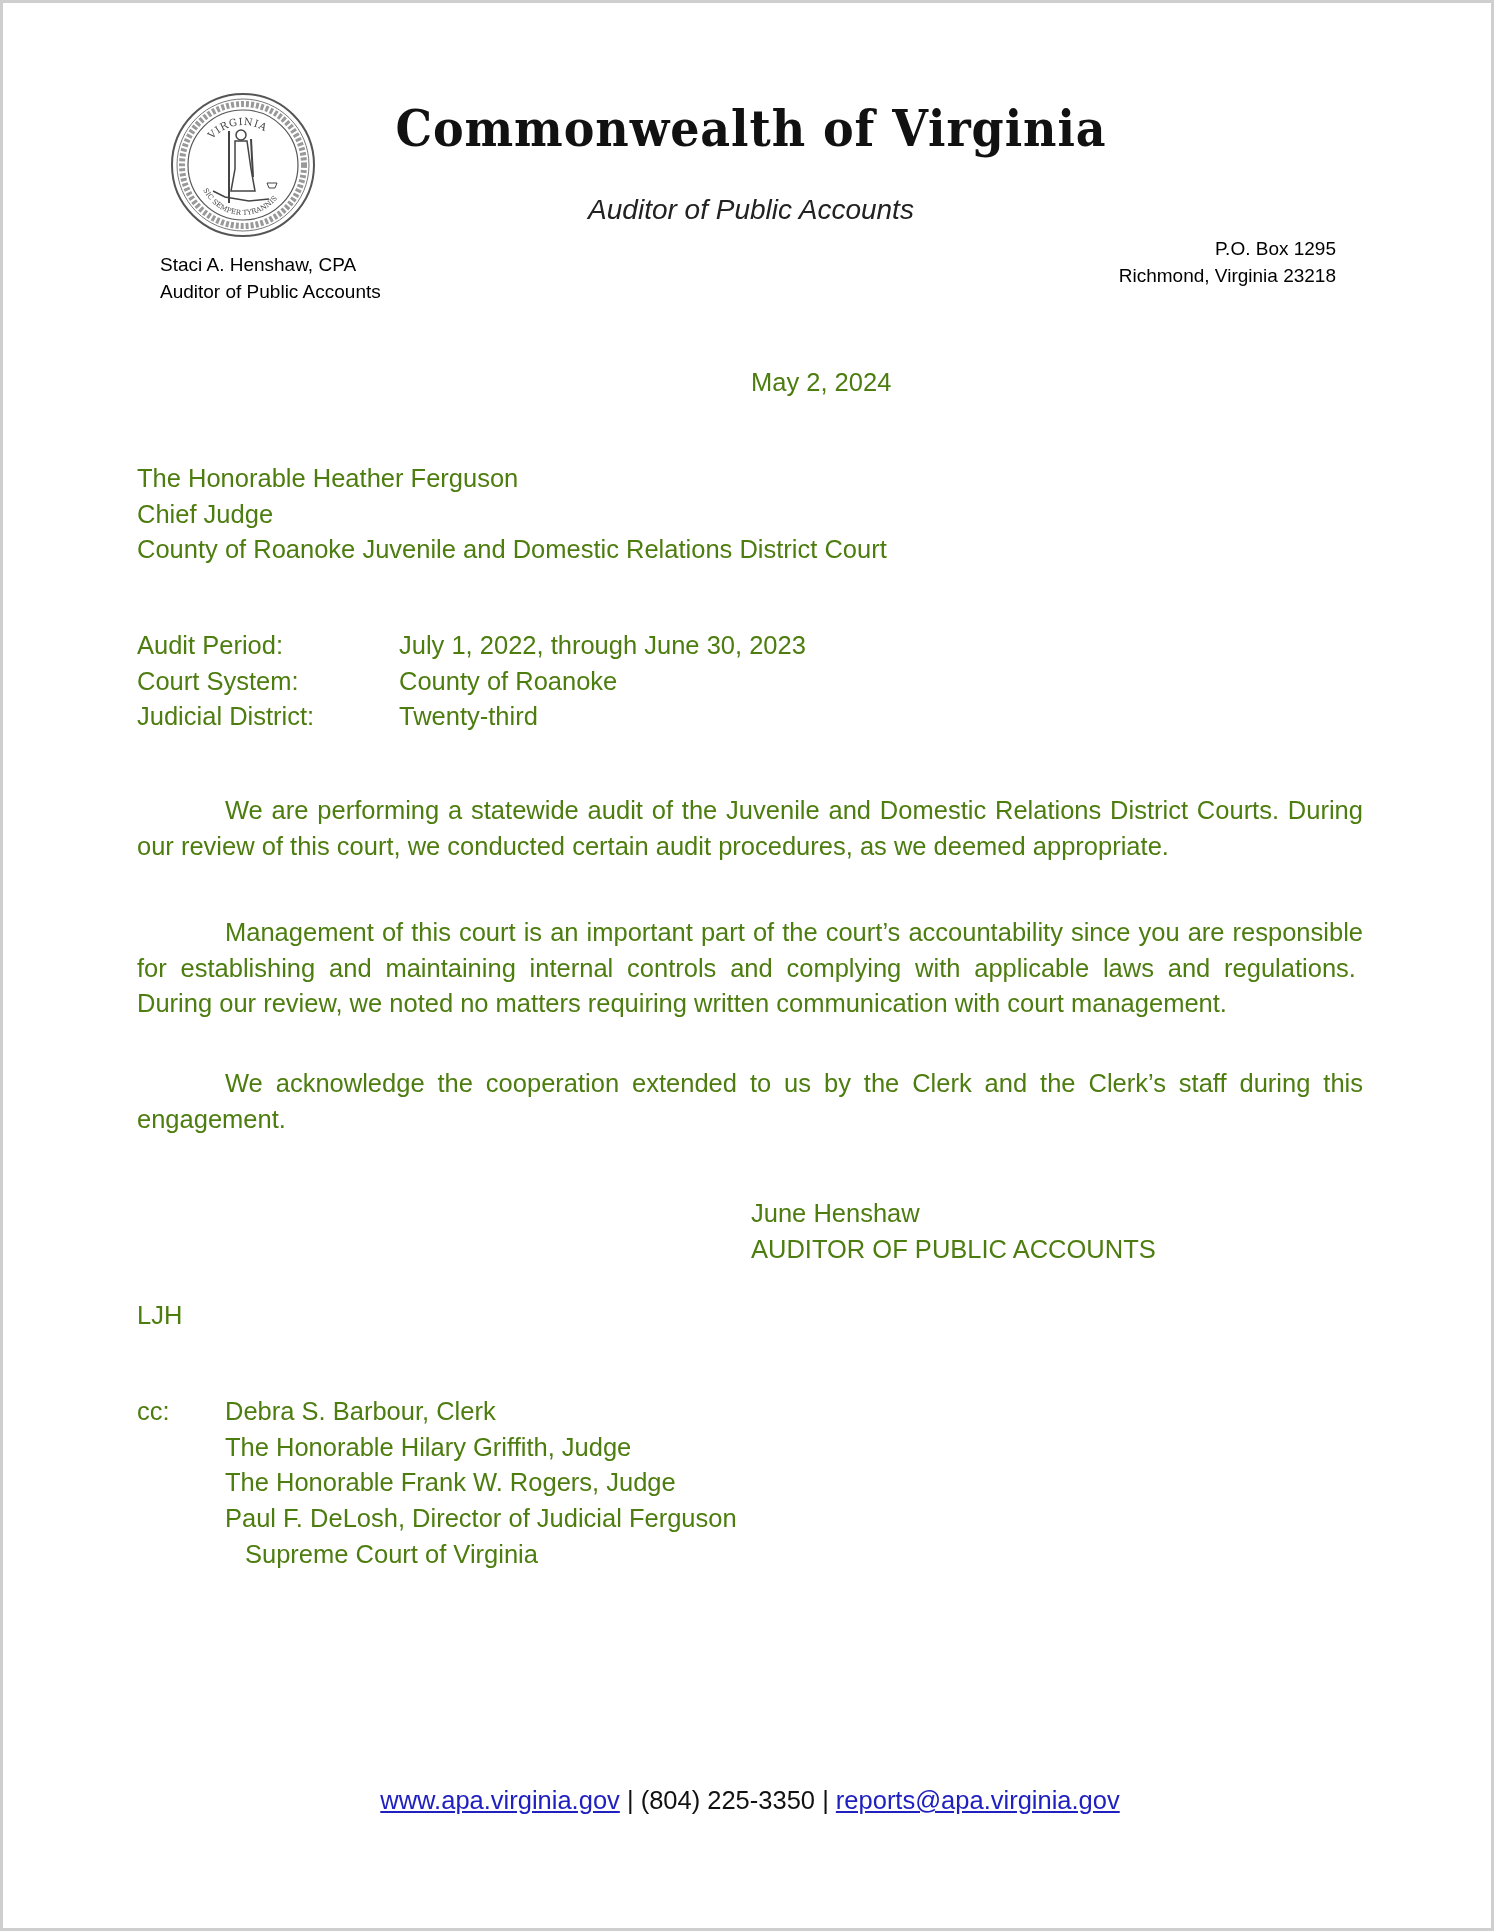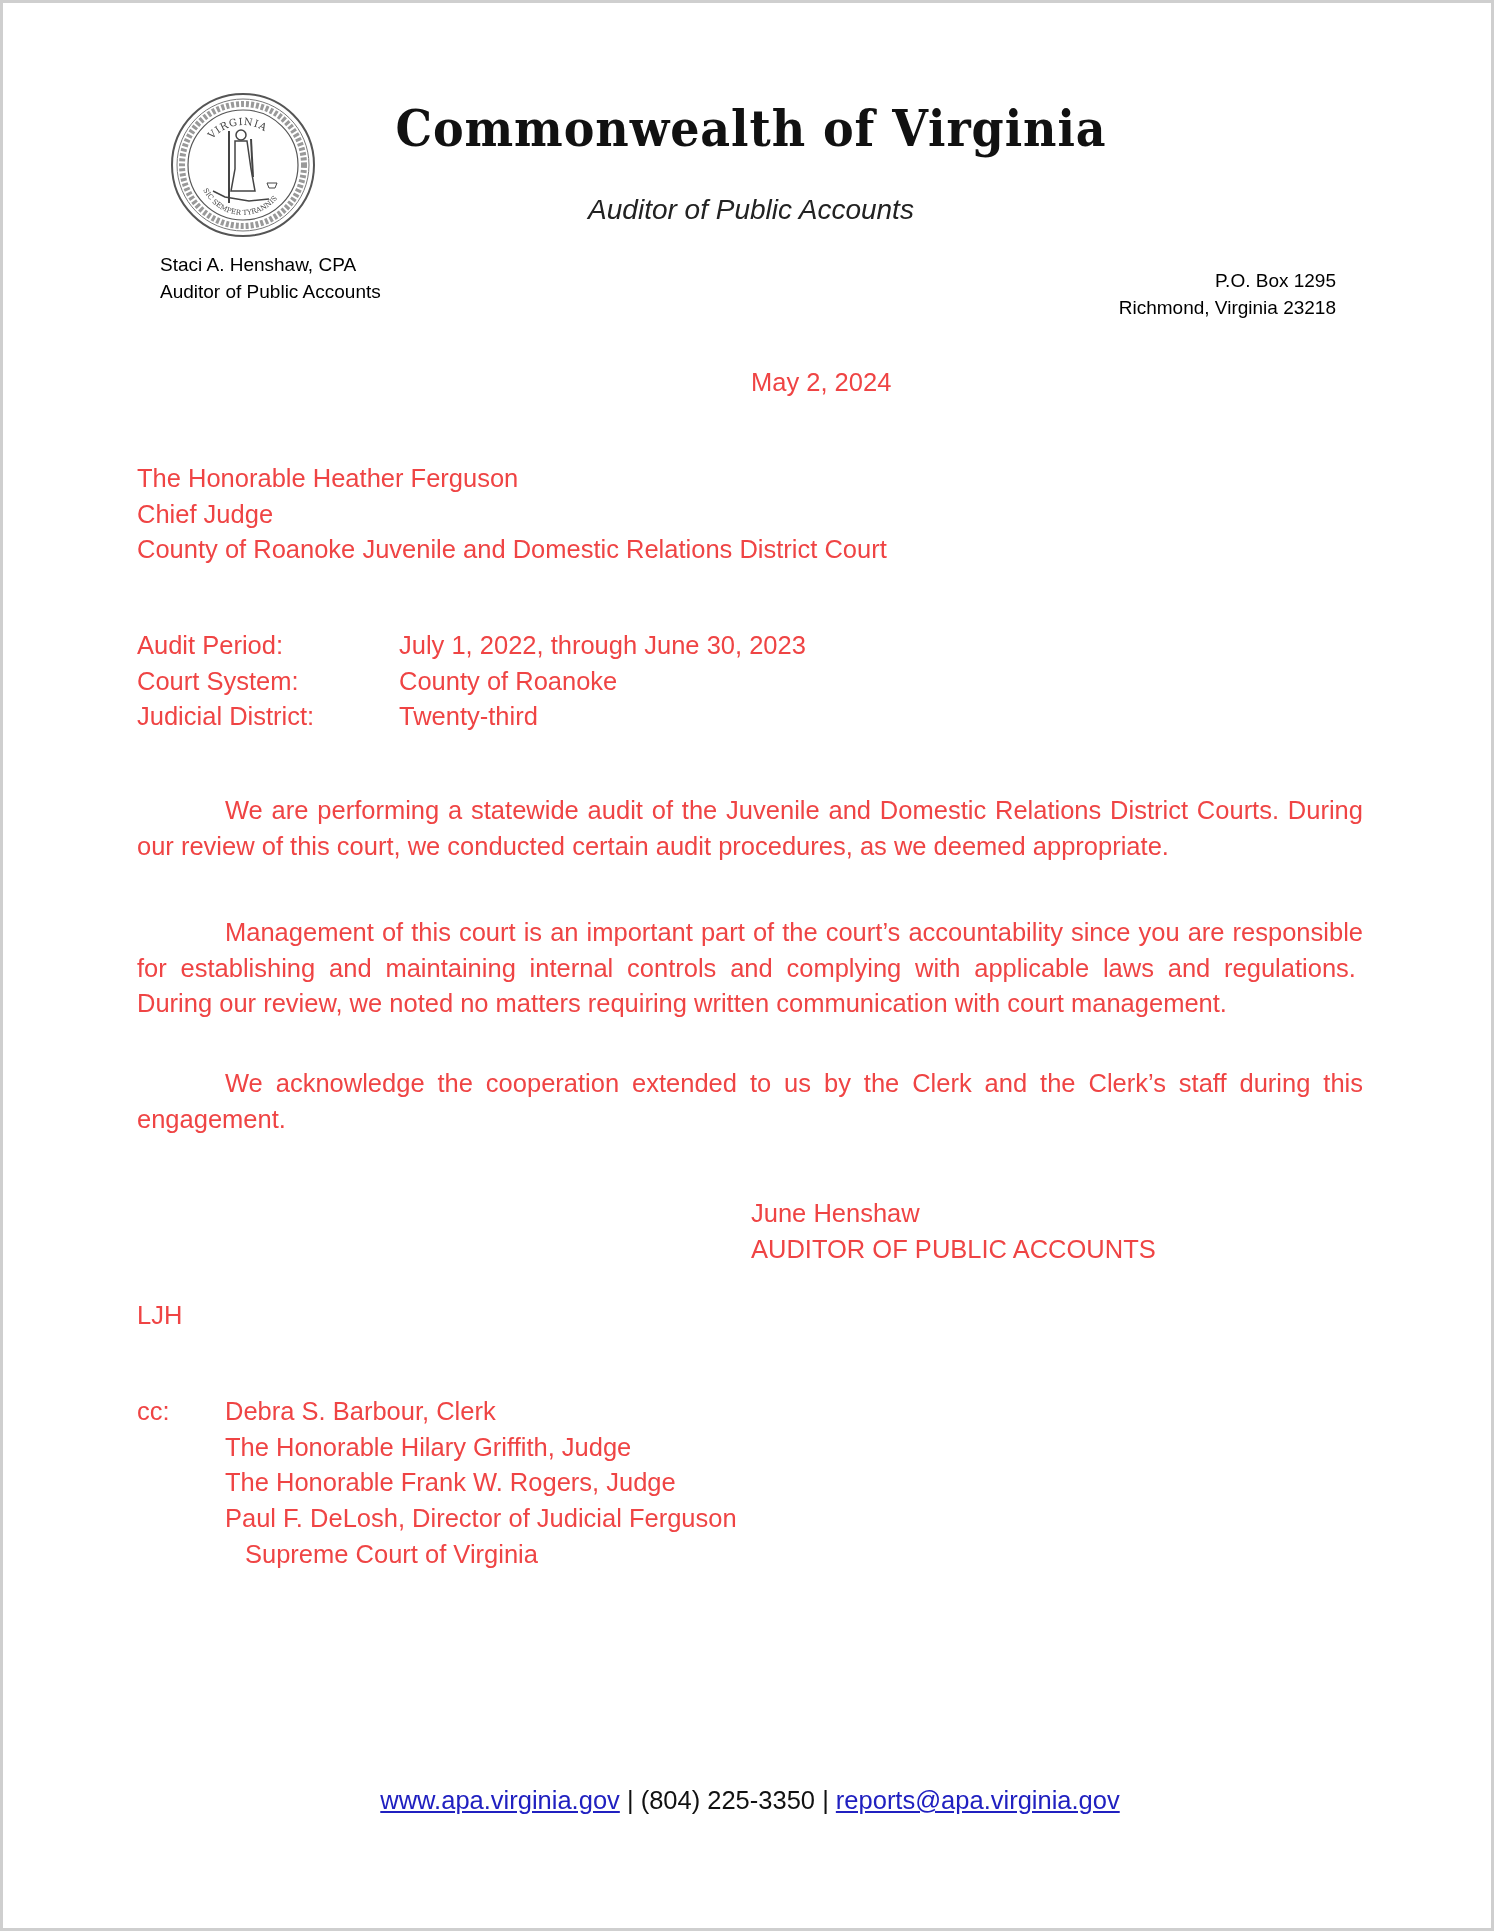--- a/index.html
+++ b/index.html
@@ -8,22 +8,22 @@
   .page { position:absolute; left:0; top:0; width:1488px; height:1925px; border:3px solid #cfcfcf; background:#fff; }
   .abs { position:absolute; white-space:nowrap; }
   .seal { position:absolute; left:166px; top:88px; width:148px; height:148px; }
   .title { position:absolute; left:0; width:1494px; top:96px; text-align:center; padding-left:1px;
            font-family:"DejaVu Serif","Liberation Serif",serif; font-weight:bold; font-size:50px; letter-spacing:1px;
            transform:scaleX(0.92); color:#111; }
   .subtitle { position:absolute; left:0; width:1494px; top:191px; text-align:center; padding-left:1px;
            font-style:italic; font-size:28px; color:#222; }
   .small { font-size:19px; color:#000000; line-height:27px; }
   .left-head { left:157px; top:248px; }
-  .right-head { right:155px; top:264px; text-align:right; }
-  .body-text { font-size:25.5px; line-height:35.7px; color:#ef4444; }
+  .right-head { right:155px; top:232px; text-align:right; }
+  .body-text { font-size:25.5px; line-height:35.7px; color:#4d7c0f; }
   .date { left:748px; top:362px; }
   .addr { left:134px; top:458px; }
   .meta { left:134px; top:625px; }
   .meta-row { display:flex; }
   .meta-label { width:262px; }
   .para { position:absolute; left:134px; width:1226px; text-align:justify; text-align-last:left; }
   .para .indent { display:inline-block; width:88px; }
   .p1 { top:790px; }
   .p2 { top:892px;margin-top:20px; }
   .p3 { top:1063px; }

